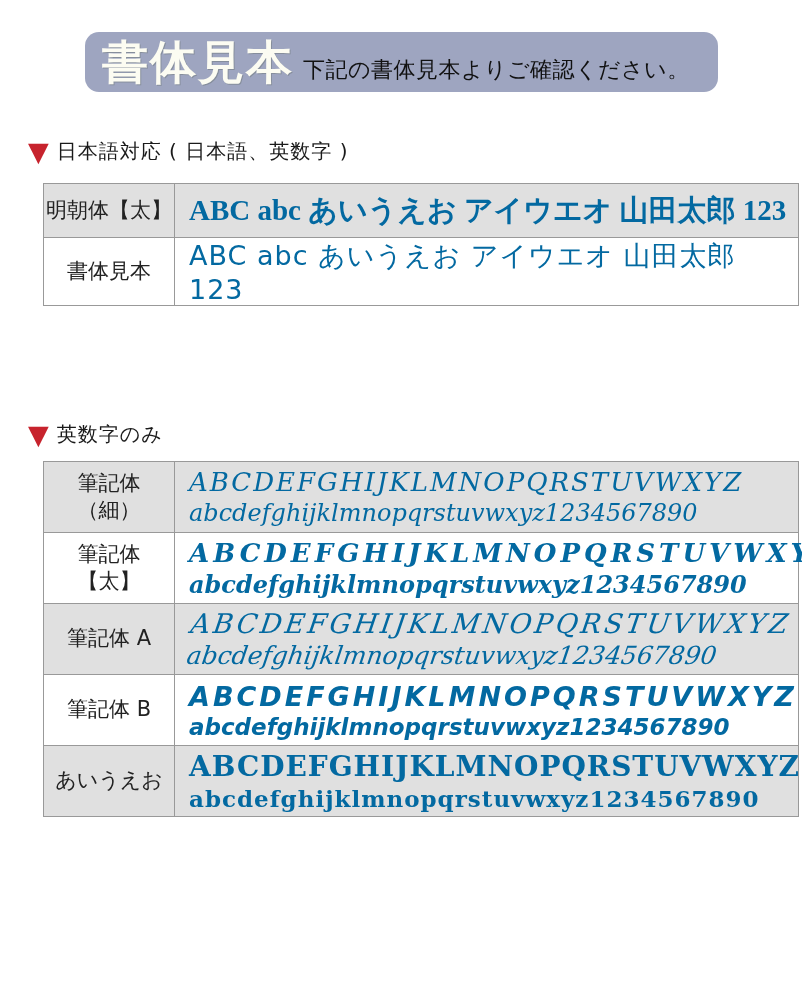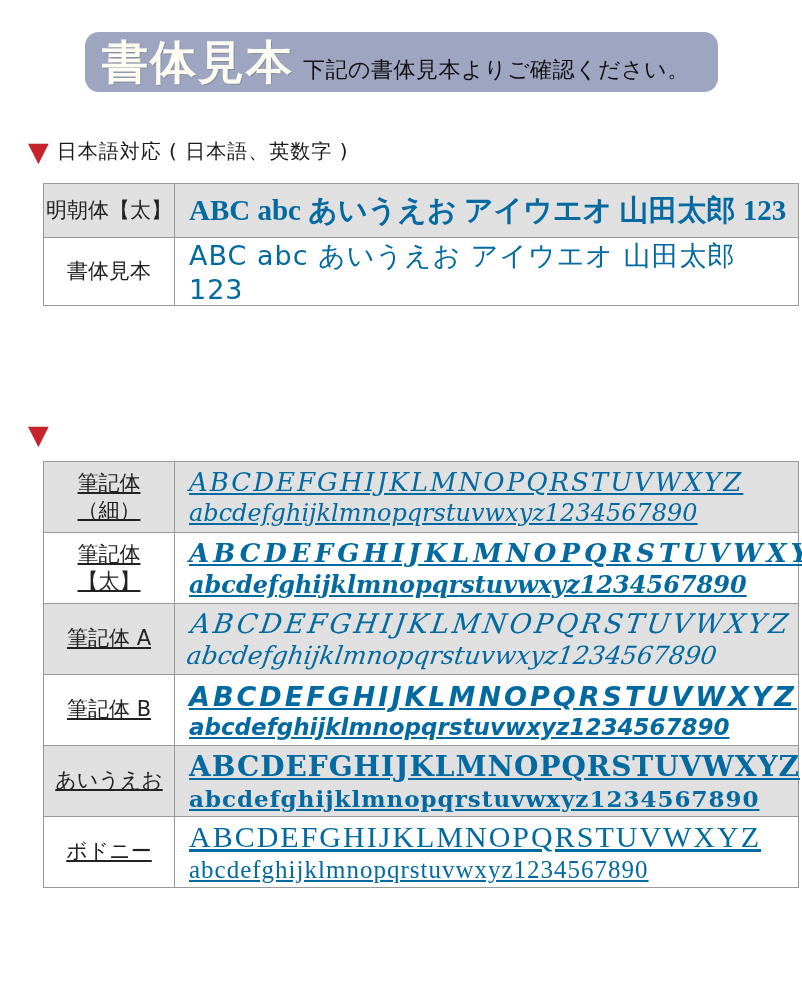--- a/index.html
+++ b/index.html
@@ -80,21 +80,21 @@
     width: 131px;
     text-align: center;
     font-size: 21px;
     color: #222222;
     white-space: pre-line;
     line-height: 1.3;
     font-family: "DejaVu Sans", sans-serif;
   }
   .label-small { font-size: 16.5px; letter-spacing: -0.5px; }
   .jp-table td { height: 54px; }
-  .en-table td { height: 71px; text-decoration: underline; }
+  .en-table td { height: 71px; }
   .sample-cell { padding-left: 14px; color: #0369a1; }
   .sample-line2 { margin-top: 2px; }
 
   
   .f-mincho  { font-family: "Liberation Serif", serif; font-weight: bold; font-size: 29px; }
   .f-gothic  { font-family: "DejaVu Sans", sans-serif; font-size: 27px; letter-spacing: 1px; }
   .f-kaisho  { font-family: "DejaVu Serif", serif; font-size: 27px; letter-spacing: 2px; }
   .f-maru    { font-family: "DejaVu Sans Mono", monospace; font-size: 23px; letter-spacing: 5px; font-weight: 300; }
 
   .f-script-thin  .caps  { font-family: "DejaVu Serif", serif; font-style: italic; font-size: 26px; letter-spacing: 2px; }
@@ -133,20 +133,21 @@
   </tr>
   <tr>
     <td class="label-cell">書体見本</td>
     <td class="sample-cell f-gothic">ABC abc あいうえお アイウエオ 山田太郎 123</td>
   </tr>
 </tbody>
   </table>
 
 <div class="section-heading second">
   <span class="tri-marker">▼</span>
+  <span class="section-heading-text">英数字のみ</span>
 </div>
 
 <table class="en-table">
   <tbody>
       <tr class="alt">
     <td class="label-cell">筆記体
 （細）</td>
     <td class="sample-cell f-script-thin">
       <div class="caps">ABCDEFGHIJKLMNOPQRSTUVWXYZ</div>
       <div class="lower sample-line2">abcdefghijklmnopqrstuvwxyz1234567890</div>
@@ -174,21 +175,14 @@
       <div class="lower sample-line2">abcdefghijklmnopqrstuvwxyz1234567890</div>
     </td>
   </tr>
   <tr class="alt">
     <td class="label-cell">あいうえお</td>
     <td class="sample-cell f-cross">
       <div class="caps">ABCDEFGHIJKLMNOPQRSTUVWXYZ</div>
       <div class="lower sample-line2">abcdefghijklmnopqrstuvwxyz1234567890</div>
     </td>
   </tr>
-  <tr>
-    <td class="label-cell">ボドニー</td>
-    <td class="sample-cell f-bodoni">
-      <div class="caps">ABCDEFGHIJKLMNOPQRSTUVWXYZ</div>
-      <div class="lower sample-line2">abcdefghijklmnopqrstuvwxyz1234567890</div>
-    </td>
-  </tr>
 </tbody>
   </table>
 
 </body></html>

